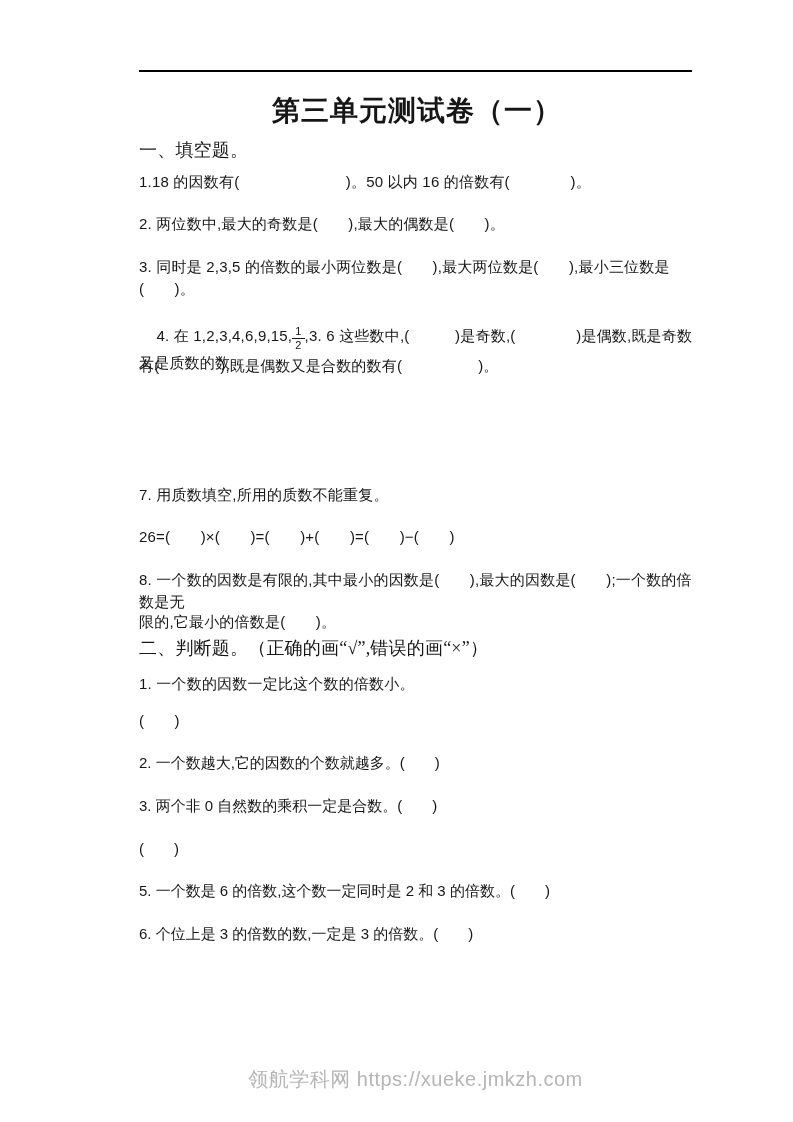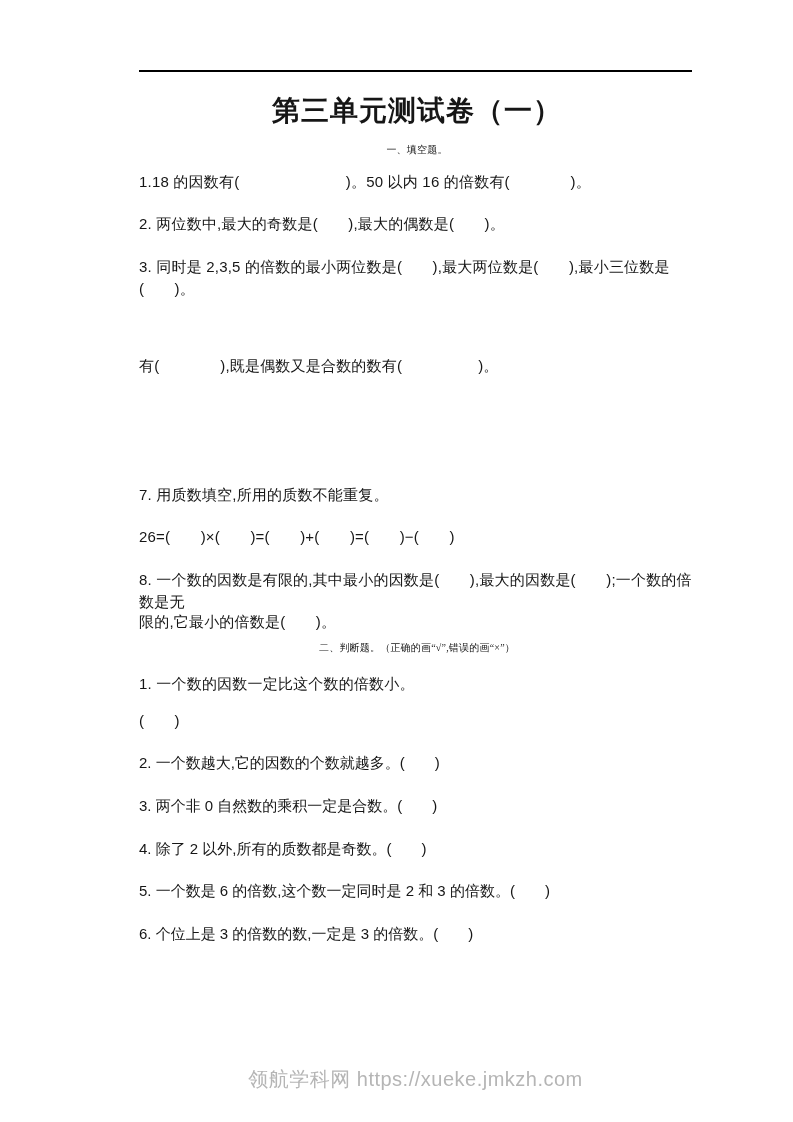--- a/index.html
+++ b/index.html
@@ -30,22 +30,21 @@
     left: 120px; width: 556px;
     top: 92px;
     text-align: center;
     font-size: 28px;
     font-weight: bold;
     font-family: "Liberation Sans", sans-serif;
     letter-spacing: 1px;
   }
   .section-head {
     font-family: "Liberation Serif", serif;
-    font-size: 10px;
-    text-align: center;
+    font-size: 18px;
   }
   .judge-row {
     position: absolute;
     left: 120px; width: 537px;
     font-size: 15px;
     line-height: 22px;
     display: flex;
     white-space: pre-wrap;
   }
   .judge-row .stem { flex: 0 1 auto; }
@@ -78,20 +77,23 @@
   <div class="title">第三单元测试卷（一）</div>
 
   <div class="content-line section-head" style="top:139px">一、填空题。</div>
 
   <div class="content-line" style="top:171px">1.18 的因数有(　　　　　　　)。50 以内 16 的倍数有(　　　　)。</div>
 
   <div class="content-line" style="top:213px">2. 两位数中,最大的奇数是(　　),最大的偶数是(　　)。</div>
 
   <div class="content-line" style="top:256px">3. 同时是 2,3,5 的倍数的最小两位数是(　　),最大两位数是(　　),最小三位数是(　　)。</div>
 
+  <div class="content-line" style="top:303px">
+    <span>4. 在 1,2,3,4,6,9,15,</span><span class="frac"><span class="num">1</span><span class="den">2</span></span><span>,3. 6 这些数中,(　　　)是奇数,(　　　　)是偶数,既是奇数又是质数的数</span>
+  </div>
 
   <div class="content-line" style="top:355px">有(　　　　),既是偶数又是合数的数有(　　　　　)。</div>
 
 
 
   <div class="content-line" style="top:484px">7. 用质数填空,所用的质数不能重复。</div>
 
   <div class="content-line" style="top:526px">26=(　　)×(　　)=(　　)+(　　)=(　　)−(　　)</div>
 
   <div class="content-line" style="top:569px">8. 一个数的因数是有限的,其中最小的因数是(　　),最大的因数是(　　);一个数的倍数是无</div>
@@ -108,21 +110,20 @@
     <span class="stem">2. 一个数越大,它的因数的个数就越多。</span>
     <span class="answer-paren">(　　)</span>
   </div>
 
   <div class="judge-row" style="top:795px">
     <span class="stem">3. 两个非 0 自然数的乘积一定是合数。</span>
     <span class="answer-paren">(　　)</span>
   </div>
 
   <div class="judge-row" style="top:838px">
-    <span class="stem">4. 除了 2 以外,所有的质数都是奇数。</span>
     <span class="answer-paren">(　　)</span>
   </div>
 
   <div class="judge-row" style="top:880px">
     <span class="stem">5. 一个数是 6 的倍数,这个数一定同时是 2 和 3 的倍数。</span>
     <span class="answer-paren">(　　)</span>
   </div>
 
   <div class="judge-row" style="top:923px">
     <span class="stem">6. 个位上是 3 的倍数的数,一定是 3 的倍数。</span>

